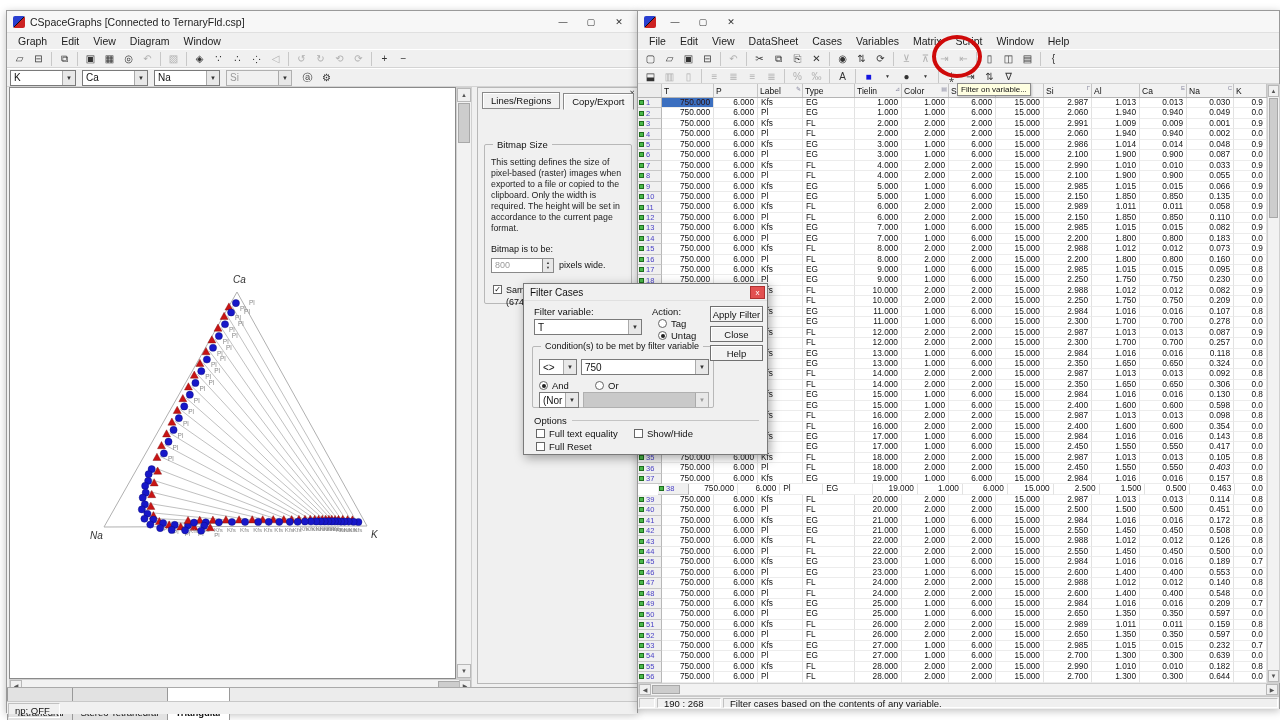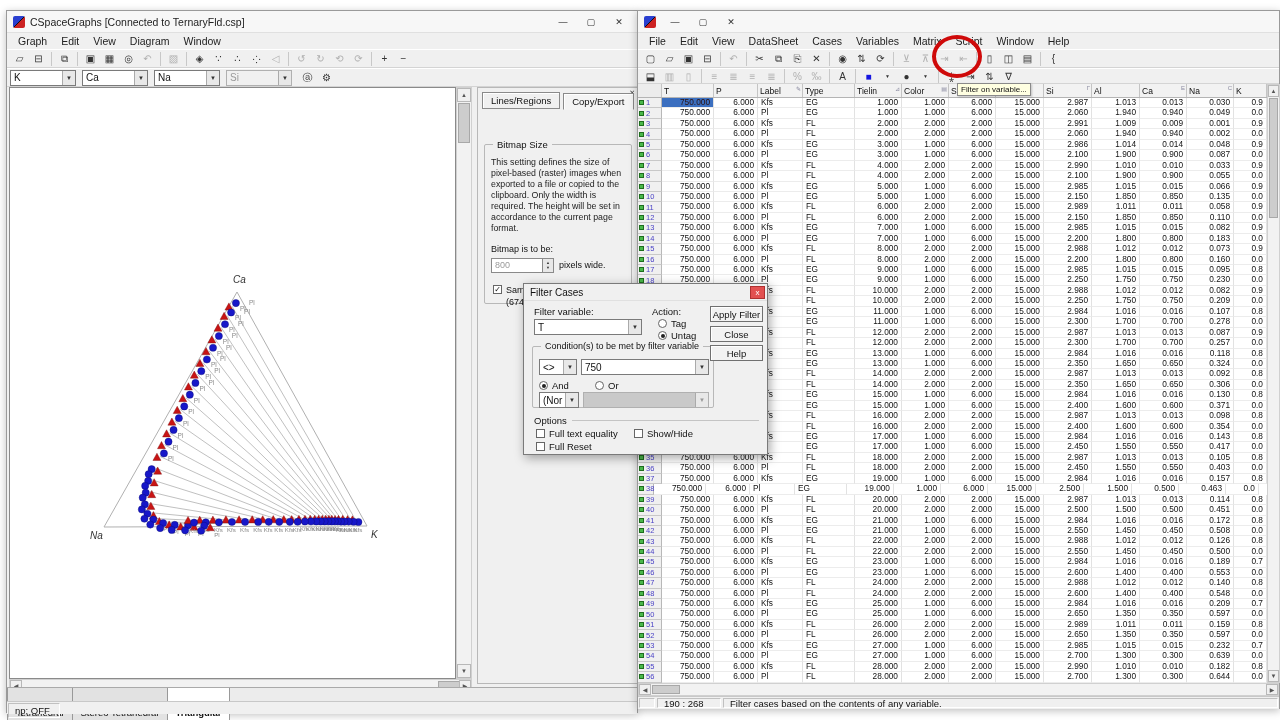--- a/index.html
+++ b/index.html
@@ -1019,21 +1019,21 @@
         <div class="gcell num" style="width: 44px;">6.000</div>
         <div class="gcell" style="width: 45px;">Pl</div>
         <div class="gcell" style="width: 52px;">EG</div>
         <div class="gcell num" style="width: 47px;">15.000</div>
         <div class="gcell num" style="width: 47px;">1.000</div>
         <div class="gcell num" style="width: 47px;">6.000</div>
         <div class="gcell num" style="width: 48px;">15.000</div>
         <div class="gcell num" style="width: 48px;">2.400</div>
         <div class="gcell num" style="width: 48px;">1.600</div>
         <div class="gcell num" style="width: 47px;">0.600</div>
-        <div class="gcell num" style="width: 47px;">0.371</div>
+        <div class="gcell num" style="width: 47px;">0.598</div>
         <div class="gcell num" style="width: 33px;">0.0</div>
       </div>
       <div class="grow">
         <div class="rowhdr" style="width: 24px;">
           <span class="sq"></span>
           <span class="rn">31</span>
         </div>
         <div class="gcell num" style="width: 52px;">750.000</div>
         <div class="gcell num" style="width: 44px;">6.000</div>
         <div class="gcell" style="width: 45px;">Kfs</div>
@@ -1133,21 +1133,21 @@
         <div class="gcell num" style="width: 44px;">6.000</div>
         <div class="gcell" style="width: 45px;">Pl</div>
         <div class="gcell" style="width: 52px;">FL</div>
         <div class="gcell num" style="width: 47px;">18.000</div>
         <div class="gcell num" style="width: 47px;">2.000</div>
         <div class="gcell num" style="width: 47px;">2.000</div>
         <div class="gcell num" style="width: 48px;">15.000</div>
         <div class="gcell num" style="width: 48px;">2.450</div>
         <div class="gcell num" style="width: 48px;">1.550</div>
         <div class="gcell num" style="width: 47px;">0.550</div>
-        <div class="gcell num" style="width: 47px;">0.403</div>
+        <div class="gcell num" style="width: 47px; font-style: italic;">0.403</div>
         <div class="gcell num" style="width: 33px;">0.0</div>
       </div>
       <div class="grow">
         <div class="rowhdr" style="width: 24px;">
           <span class="sq"></span>
           <span class="rn">37</span>
         </div>
         <div class="gcell num" style="width: 52px;">750.000</div>
         <div class="gcell num" style="width: 44px;">6.000</div>
         <div class="gcell" style="width: 45px;">Kfs</div>
@@ -1156,21 +1156,21 @@
         <div class="gcell num" style="width: 47px;">1.000</div>
         <div class="gcell num" style="width: 47px;">6.000</div>
         <div class="gcell num" style="width: 48px;">15.000</div>
         <div class="gcell num" style="width: 48px;">2.984</div>
         <div class="gcell num" style="width: 48px;">1.016</div>
         <div class="gcell num" style="width: 47px;">0.016</div>
         <div class="gcell num" style="width: 47px;">0.157</div>
         <div class="gcell num" style="width: 33px;">0.8</div>
       </div>
       <div class="grow">
-        <div class="rowhdr" style="width: 16px;">
+        <div class="rowhdr" style="width: 32px; margin-left: 20px;">
           <span class="sq"></span>
           <span class="rn">38</span>
         </div>
         <div class="gcell num" style="width: 52px;">750.000</div>
         <div class="gcell num" style="width: 44px;">6.000</div>
         <div class="gcell" style="width: 45px;">Pl</div>
         <div class="gcell" style="width: 52px;">EG</div>
         <div class="gcell num" style="width: 47px;">19.000</div>
         <div class="gcell num" style="width: 47px;">1.000</div>
         <div class="gcell num" style="width: 47px;">6.000</div>

